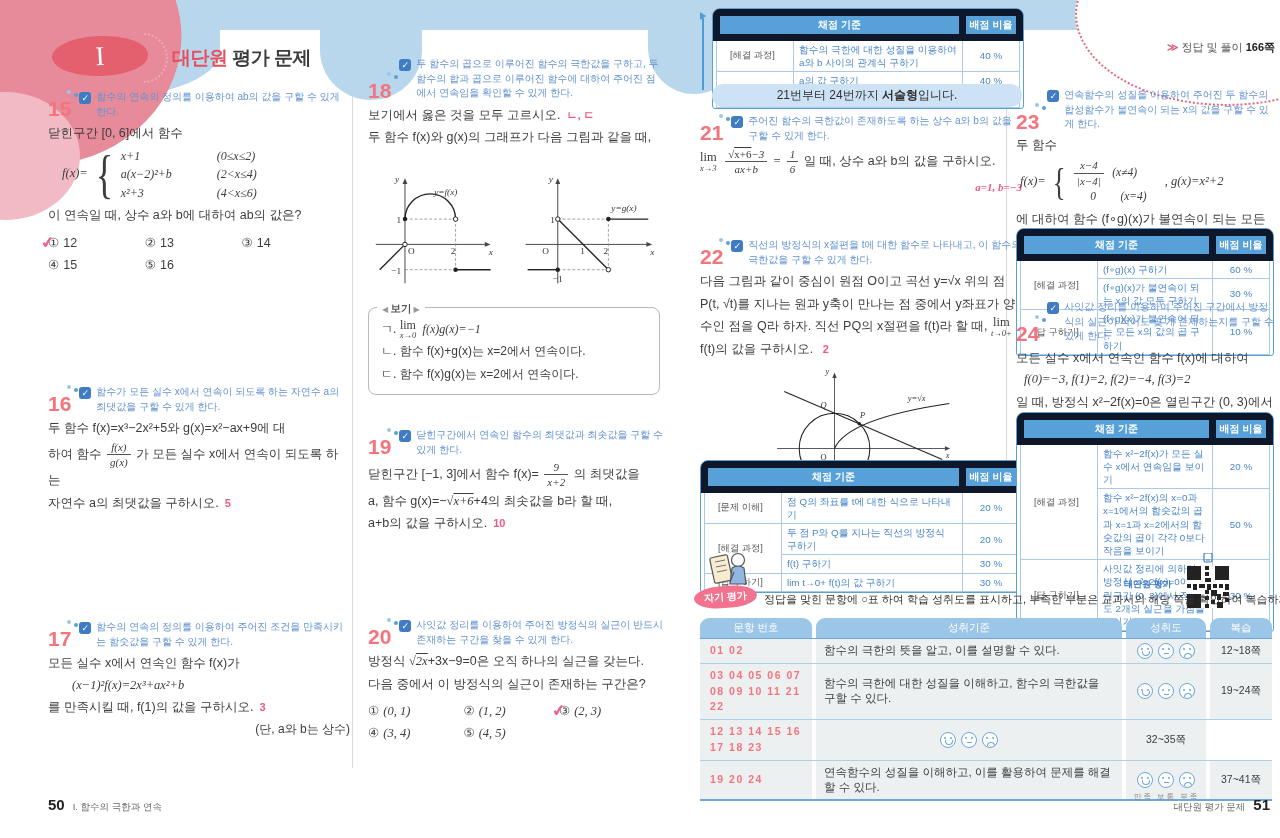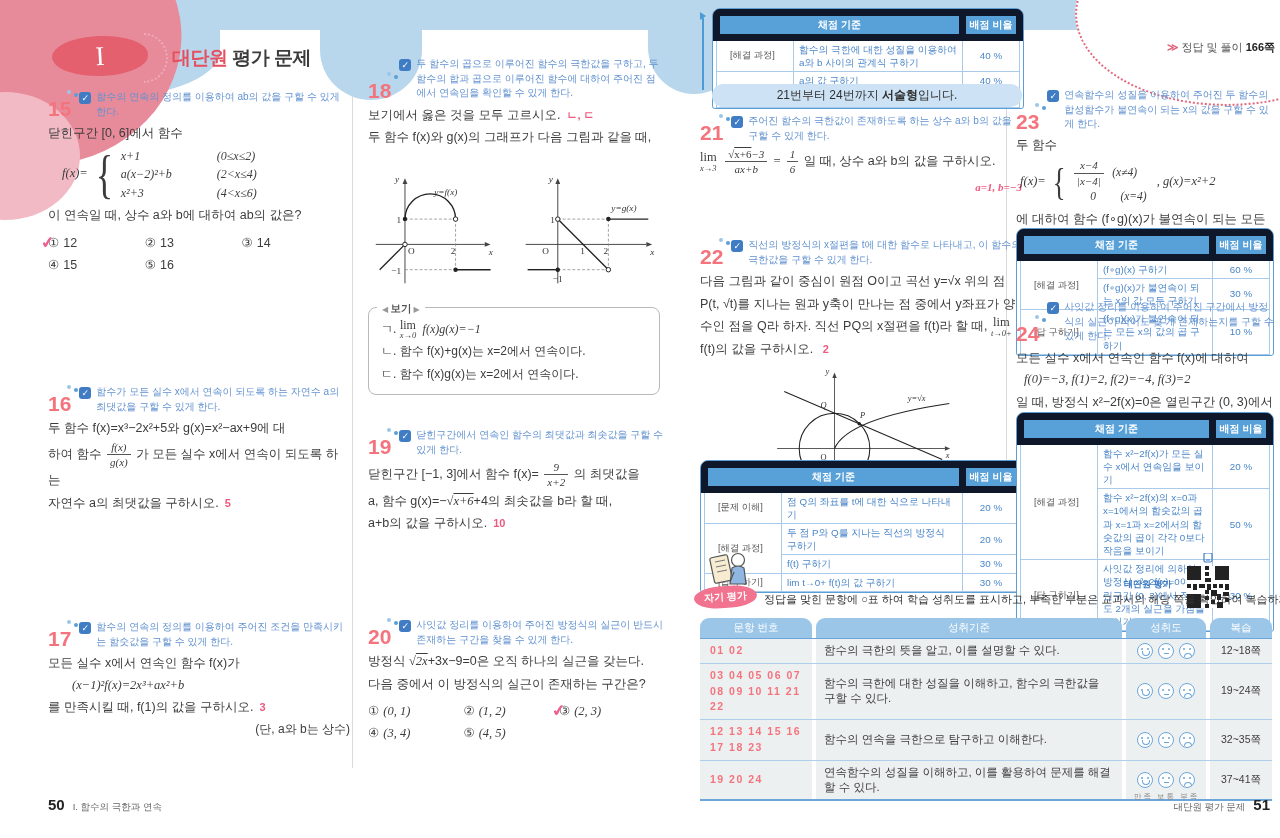--- a/index.html
+++ b/index.html
@@ -450,21 +450,21 @@
   <div class="pw" style="margin-left:4px">
     <span class="math">f(x)=</span>
     <span class="brace b2">{</span>
     <span class="prow" style="font-size:11.5px">
       <div><span class="fr math" style="vertical-align:middle">
             <span class="n">x−4</span>
             <span class="d">|x−4|</span>
           </span>&nbsp;&nbsp;<span class="math">(x≠4)</span></div>
       <div style="text-align:left"><span class="math" style="display:inline-block;min-width:42px;text-align:center">0</span>&nbsp;&nbsp;<span class="math">(x=4)</span></div>
     </span>
-    <span class="math" style="margin-left:10px">,  g(x)=x²+2</span>
+    <span class="math" style="margin-left:18px">,  g(x)=x²+2</span>
   </div>
   <div class="body-ind">에 대하여 함수 (f∘g)(x)가 불연속이 되는 모든 x의</div>
   <div class="body-ind"><span>값의 곱을 구하시오.</span><span class="ans">−2</span></div>
 </div>
 
 <div class="rubwrap" style="left:1016px;top:228px;width:256px">
   <table class="rub">
     <tbody>
         <tr>
       <th colspan="2">채점 기준</th>
@@ -574,21 +574,20 @@
     <div class="crit">함수의 극한에 대한 성질을 이해하고, 함수의 극한값을 구할 수 있다.</div>
     <div class="fc">
         <span class="face f1"></span>
         <span class="face f2"></span>
         <span class="face f3"></span>
       </div>
     <div class="pg">19~24쪽</div>
   </div>
   <div class="arow">
     <div class="nums">12 13 14 15 16 17 18 23</div>
-    <div class="crit">함수의 연속을 극한으로 탐구하고 이해한다.</div>
     <div class="fc">
         <span class="face f1"></span>
         <span class="face f2"></span>
         <span class="face f3"></span>
       </div>
     <div class="pg">32~35쪽</div>
   </div>
   <div class="arow arowlast">
     <div class="nums">19 20 24</div>
     <div class="crit">연속함수의 성질을 이해하고, 이를 활용하여 문제를 해결할 수 있다.</div>

